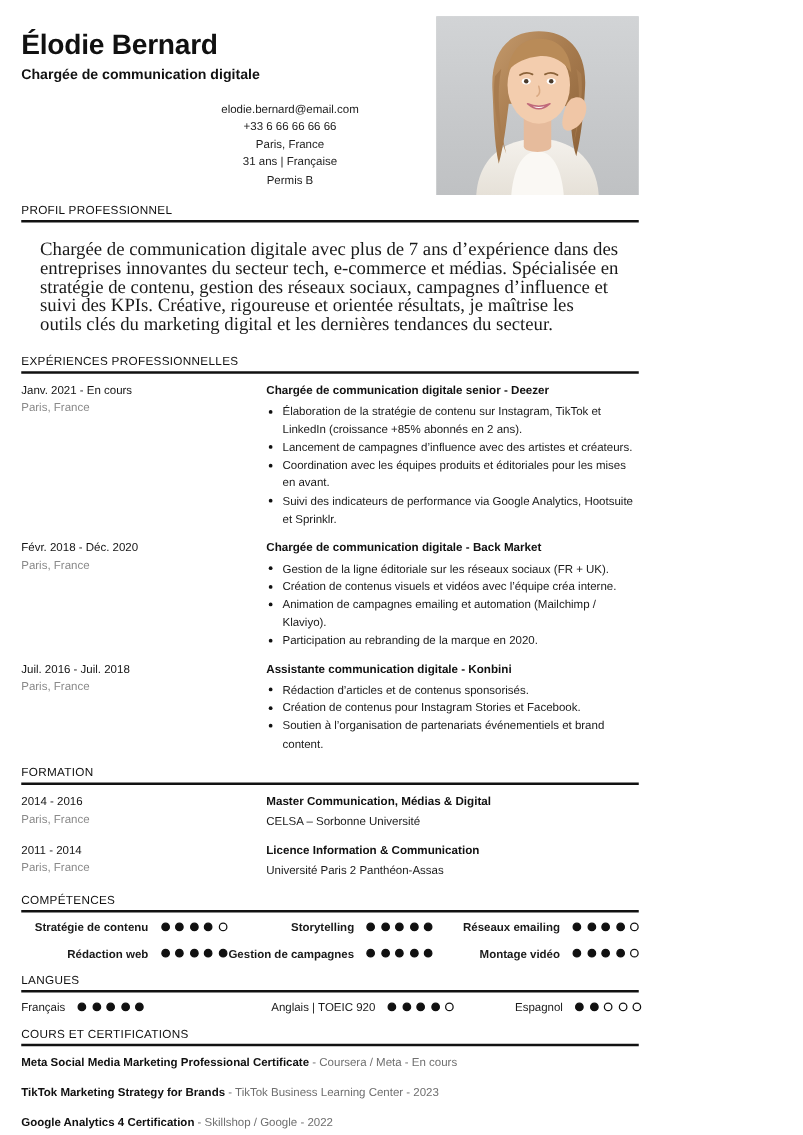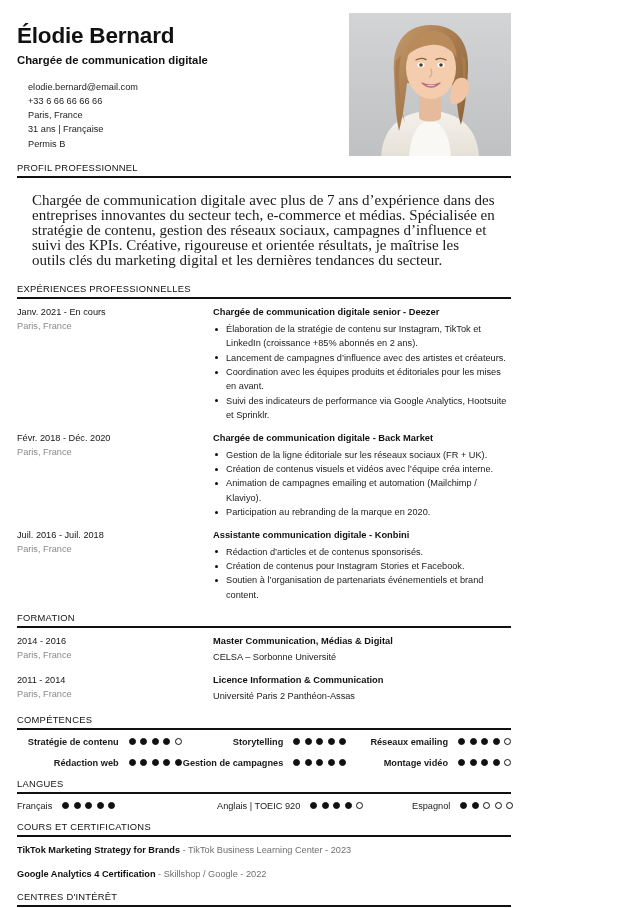--- a/index.html
+++ b/index.html
@@ -44,22 +44,23 @@
     color: #111111;
   }
   .job-title {
     font-size: 11.3px;
     font-weight: bold;
     margin: 0 0 14px 0;
     color: #111111;
   }
   .contact-list {
     list-style: none;
-    margin: 11px;
+    margin: 0;
     padding: 0;
+    text-align: center;
   }
   .contact-list li {
     font-size: 9.2px;
     line-height: 14.2px;
     color: #222222;
   }
   .photo {
     position: absolute;
     right: 0px;
     top: 13px;
@@ -488,20 +489,23 @@
             <span class="dot"></span>
           </span>
       </div>
     </div>
   </div>
 
   <div class="section">
     <div class="section-title">COURS ET CERTIFICATIONS</div>
     <hr class="rule">
     <div class="cert-row">
+      <span class="cert-name">Meta Social Media Marketing Professional Certificate</span><span> - Coursera / Meta - En cours</span>
+    </div>
+    <div class="cert-row">
       <span class="cert-name">TikTok Marketing Strategy for Brands</span><span> - TikTok Business Learning Center - 2023</span>
     </div>
     <div class="cert-row">
       <span class="cert-name">Google Analytics 4 Certification</span><span> - Skillshop / Google - 2022</span>
     </div>
   </div>
 
   <div class="section">
     <div class="section-title">CENTRES D'INTÉRÊT</div>
     <hr class="rule">

